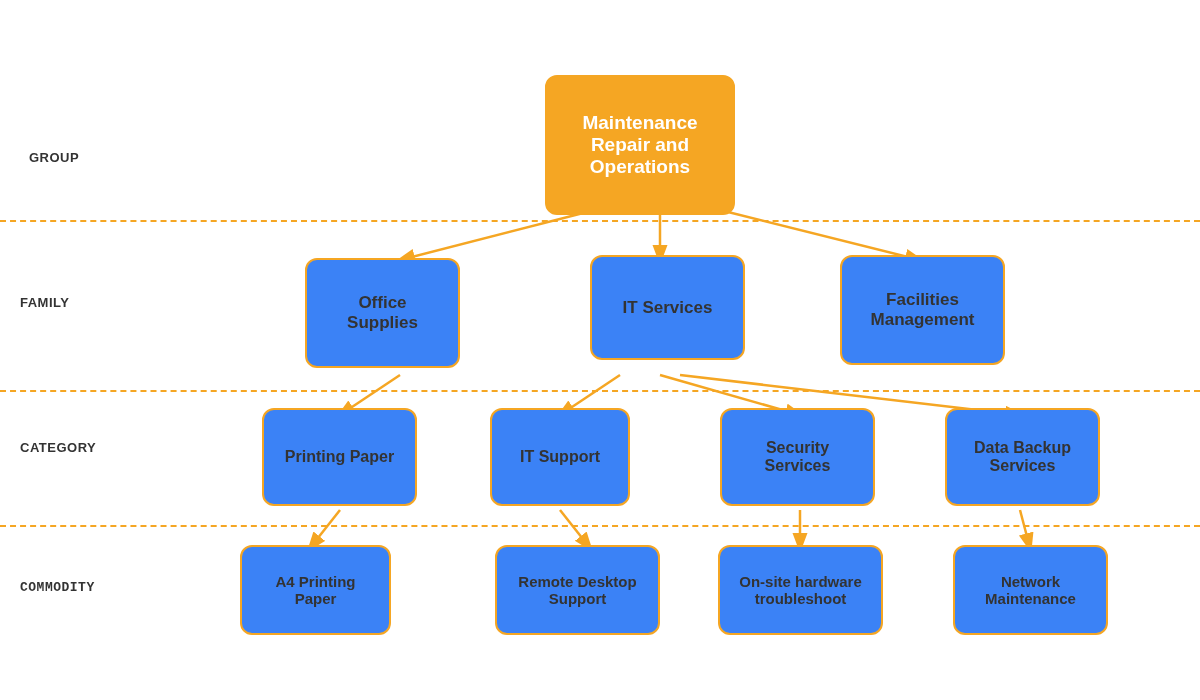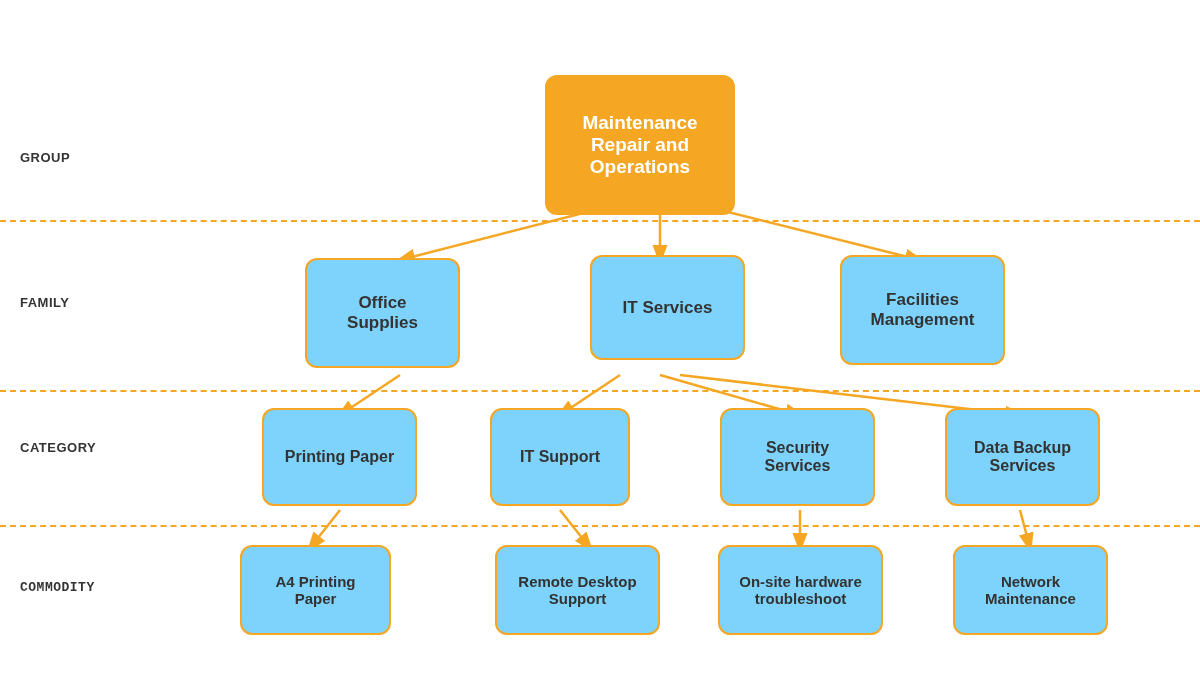--- a/index.html
+++ b/index.html
@@ -33,21 +33,21 @@
       position: absolute;
       border-radius: 12px;
       border: 2.5px solid #F5A623;
       display: flex;
       align-items: center;
       justify-content: center;
       text-align: center;
       font-weight: 700;
       font-size: 16px;
       color: #333;
-      background: #7dd3fc;
+      background: #3b82f6;
       padding: 10px;
     }
 
     .node.root {
       background: #F5A623;
       color: #fff;
       font-size: 18px;
     }
 
     
@@ -71,21 +71,21 @@
   </style>
 </head>
 <body>
 
 <div class="diagram">
 
   <div class="divider" style="top: 220px;"></div>
   <div class="divider" style="top: 390px;"></div>
   <div class="divider" style="top: 525px;"></div>
 
-  <div class="row-label" style="top: 150px;">GROUP</div>
+  <div class="row-label" style="top: 150px; margin-left: 9px;">GROUP</div>
   <div class="row-label" style="top: 295px;">FAMILY</div>
   <div class="row-label" style="top: 440px;">CATEGORY</div>
   <div class="row-label" style="top: 580px; font-family: Liberation Mono, monospace;">COMMODITY</div>
 
   <svg class="connectors">
 
     <line x1="595" y1="210" x2="400" y2="260" stroke="#F5A623" stroke-width="2.5" marker-end="url(#arrow)"></line>
 
     <line x1="660" y1="210" x2="660" y2="260" stroke="#F5A623" stroke-width="2.5" marker-end="url(#arrow)"></line>
 

